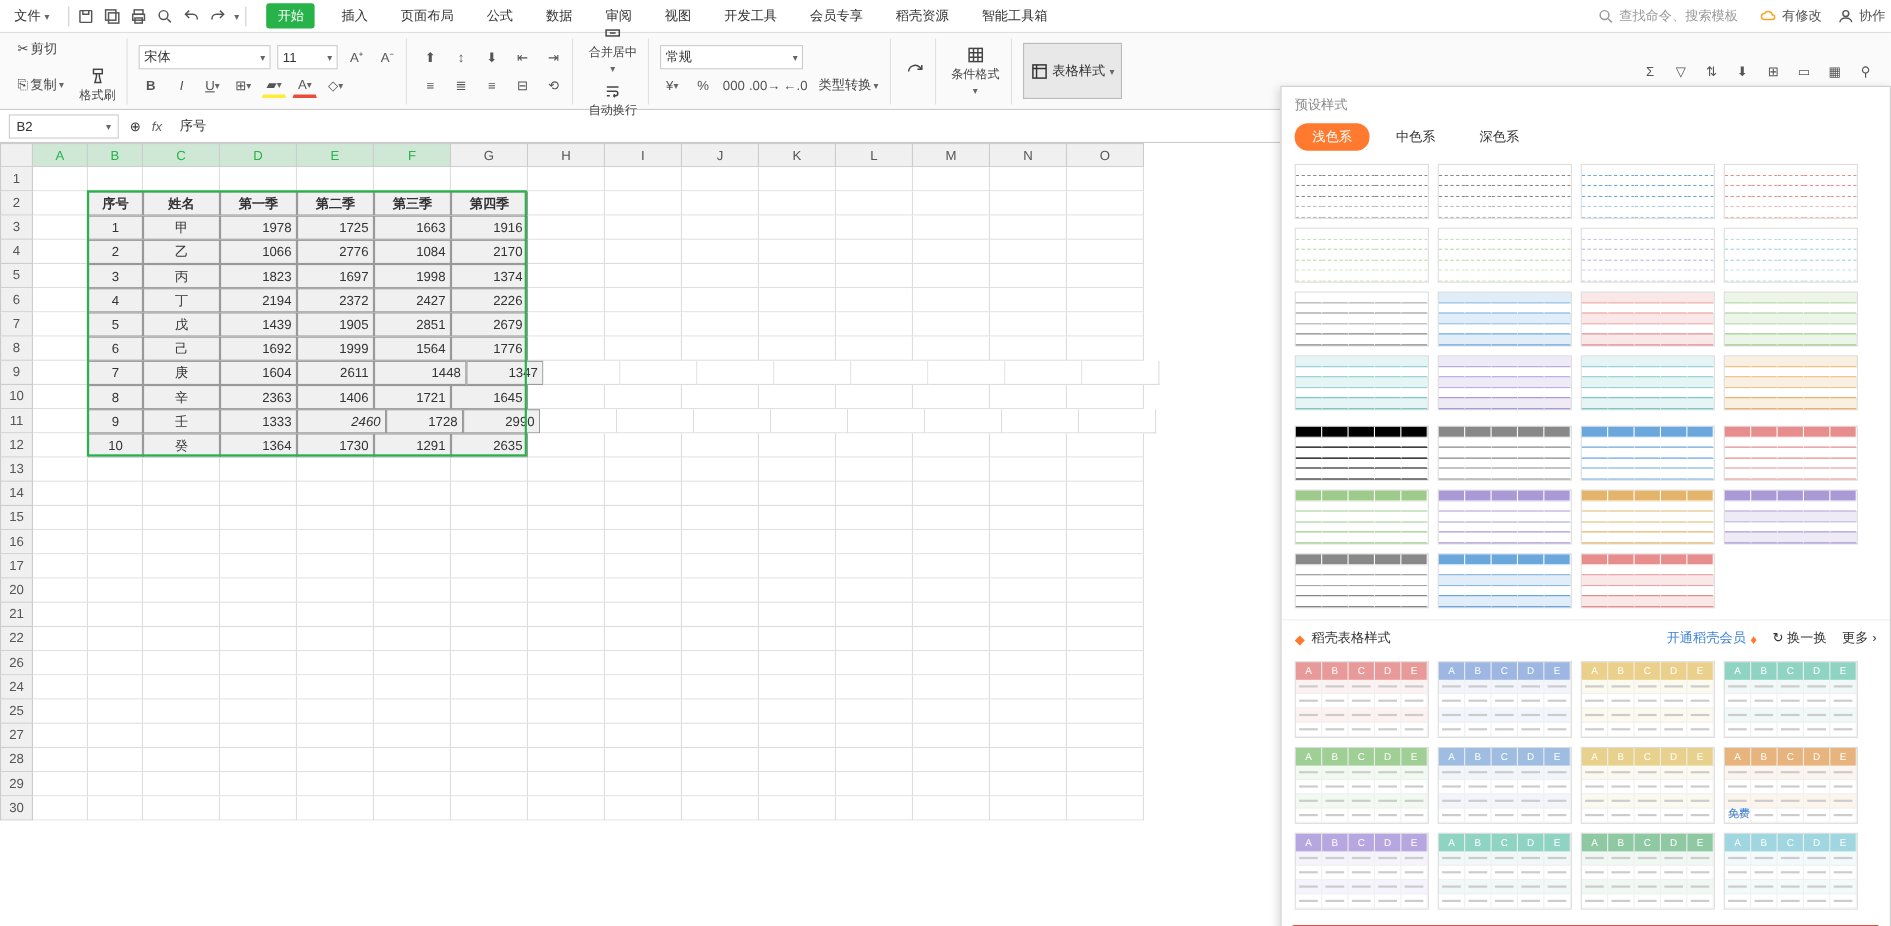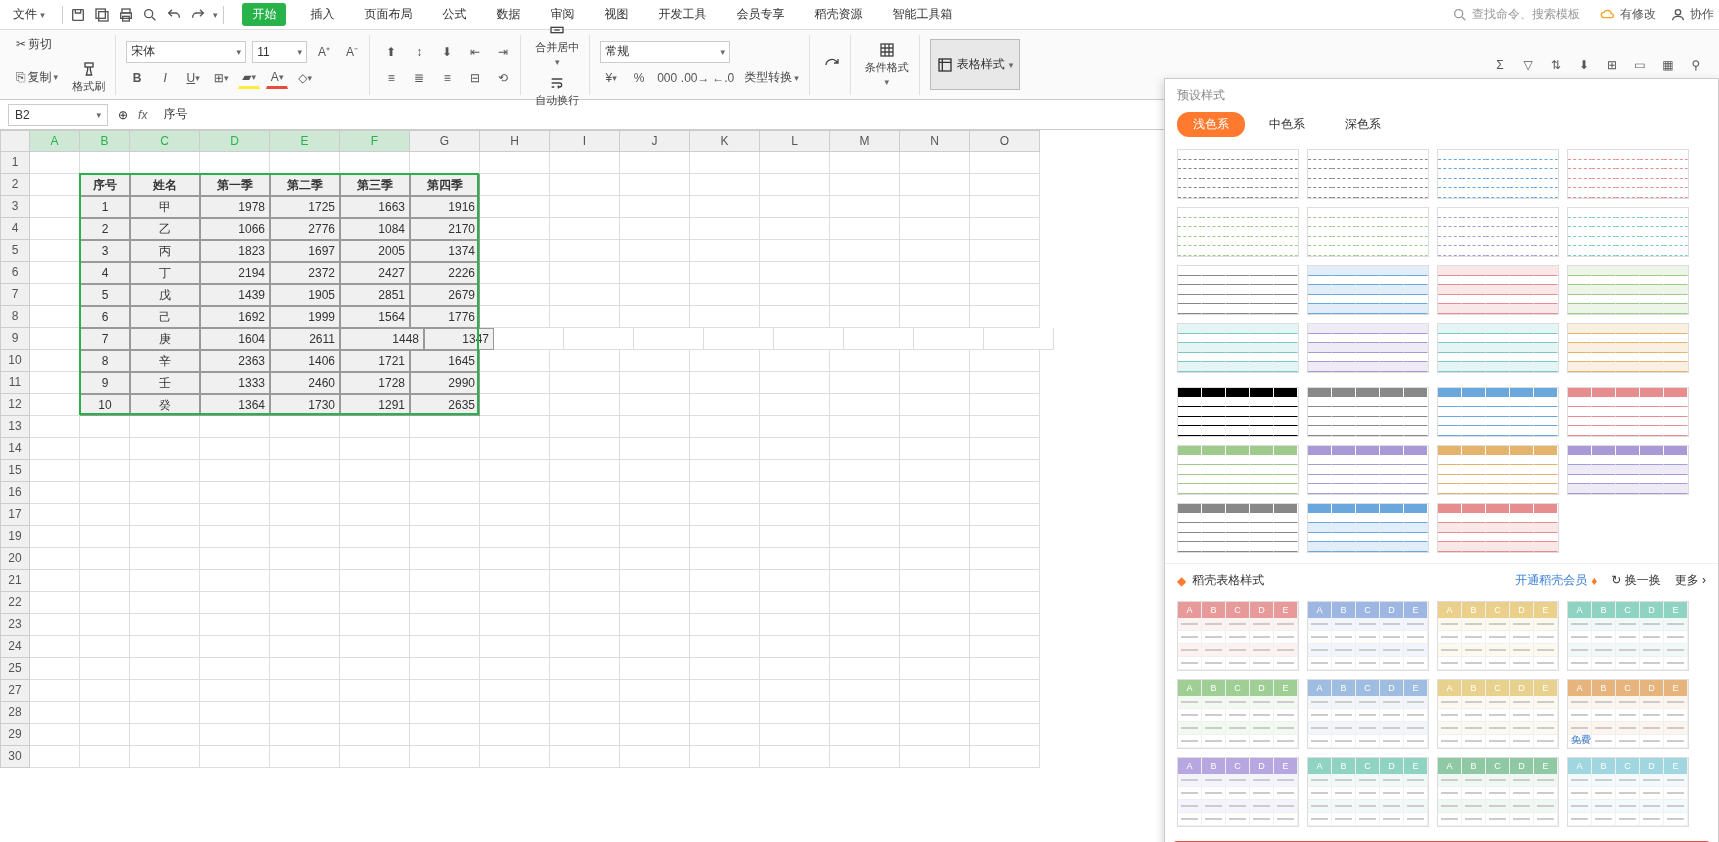--- a/index.html
+++ b/index.html
@@ -402,21 +402,21 @@
         <div class="cell" style="width: 70px;"></div>
         <div class="cell" style="width: 70px;"></div>
       </div>
       <div class="row">
         <div class="rh">5</div>
         <div class="cell" style="width: 50px;"></div>
         <div class="cell data ctr" style="width: 50px;">3</div>
         <div class="cell data ctr" style="width: 70px;">丙</div>
         <div class="cell data num" style="width: 70px;">1823</div>
         <div class="cell data num" style="width: 70px;">1697</div>
-        <div class="cell data num" style="width: 70px;">2005</div>
+        <div class="cell data num" style="width: 70px;">1998</div>
         <div class="cell data num" style="width: 70px;">1374</div>
         <div class="cell" style="width: 70px;"></div>
         <div class="cell" style="width: 70px;"></div>
         <div class="cell" style="width: 70px;"></div>
         <div class="cell" style="width: 70px;"></div>
         <div class="cell" style="width: 70px;"></div>
         <div class="cell" style="width: 70px;"></div>
         <div class="cell" style="width: 70px;"></div>
         <div class="cell" style="width: 70px;"></div>
       </div>
@@ -509,21 +509,21 @@
         <div class="cell" style="width: 70px;"></div>
         <div class="cell" style="width: 70px;"></div>
         <div class="cell" style="width: 70px;"></div>
       </div>
       <div class="row">
         <div class="rh">11</div>
         <div class="cell" style="width: 50px;"></div>
         <div class="cell data ctr" style="width: 50px;">9</div>
         <div class="cell data ctr" style="width: 70px;">壬</div>
         <div class="cell data num" style="width: 70px;">1333</div>
-        <div class="cell data num" style="width: 70px;">2460</div>
+        <div class="cell data num" style="width: 81px; font-style: italic;">2460</div>
         <div class="cell data num" style="width: 70px;">1728</div>
         <div class="cell data num" style="width: 70px;">2990</div>
         <div class="cell" style="width: 70px;"></div>
         <div class="cell" style="width: 70px;"></div>
         <div class="cell" style="width: 70px;"></div>
         <div class="cell" style="width: 70px;"></div>
         <div class="cell" style="width: 70px;"></div>
         <div class="cell" style="width: 70px;"></div>
         <div class="cell" style="width: 70px;"></div>
         <div class="cell" style="width: 70px;"></div>
@@ -630,38 +630,20 @@
         <div class="cell" style="width: 70px;"></div>
         <div class="cell" style="width: 70px;"></div>
         <div class="cell" style="width: 70px;"></div>
         <div class="cell" style="width: 70px;"></div>
         <div class="cell" style="width: 70px;"></div>
         <div class="cell" style="width: 70px;"></div>
         <div class="cell" style="width: 70px;"></div>
         <div class="cell" style="width: 70px;"></div>
       </div>
       <div class="row">
-        <div class="rh">19</div>
-        <div class="cell" style="width: 50px;"></div>
-        <div class="cell" style="width: 50px;"></div>
-        <div class="cell" style="width: 70px;"></div>
-        <div class="cell" style="width: 70px;"></div>
-        <div class="cell" style="width: 70px;"></div>
-        <div class="cell" style="width: 70px;"></div>
-        <div class="cell" style="width: 70px;"></div>
-        <div class="cell" style="width: 70px;"></div>
-        <div class="cell" style="width: 70px;"></div>
-        <div class="cell" style="width: 70px;"></div>
-        <div class="cell" style="width: 70px;"></div>
-        <div class="cell" style="width: 70px;"></div>
-        <div class="cell" style="width: 70px;"></div>
-        <div class="cell" style="width: 70px;"></div>
-        <div class="cell" style="width: 70px;"></div>
-      </div>
-      <div class="row">
         <div class="rh">20</div>
         <div class="cell" style="width: 50px;"></div>
         <div class="cell" style="width: 50px;"></div>
         <div class="cell" style="width: 70px;"></div>
         <div class="cell" style="width: 70px;"></div>
         <div class="cell" style="width: 70px;"></div>
         <div class="cell" style="width: 70px;"></div>
         <div class="cell" style="width: 70px;"></div>
         <div class="cell" style="width: 70px;"></div>
         <div class="cell" style="width: 70px;"></div>
@@ -702,21 +684,21 @@
         <div class="cell" style="width: 70px;"></div>
         <div class="cell" style="width: 70px;"></div>
         <div class="cell" style="width: 70px;"></div>
         <div class="cell" style="width: 70px;"></div>
         <div class="cell" style="width: 70px;"></div>
         <div class="cell" style="width: 70px;"></div>
         <div class="cell" style="width: 70px;"></div>
         <div class="cell" style="width: 70px;"></div>
       </div>
       <div class="row">
-        <div class="rh">23</div>
+        <div class="rh">26</div>
         <div class="cell" style="width: 50px;"></div>
         <div class="cell" style="width: 50px;"></div>
         <div class="cell" style="width: 70px;"></div>
         <div class="cell" style="width: 70px;"></div>
         <div class="cell" style="width: 70px;"></div>
         <div class="cell" style="width: 70px;"></div>
         <div class="cell" style="width: 70px;"></div>
         <div class="cell" style="width: 70px;"></div>
         <div class="cell" style="width: 70px;"></div>
         <div class="cell" style="width: 70px;"></div>

